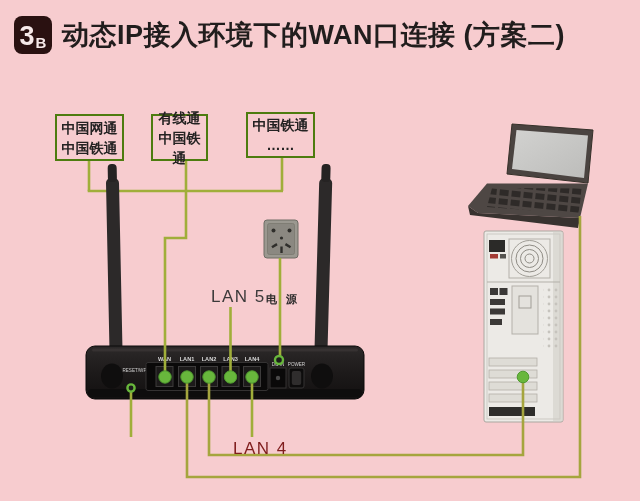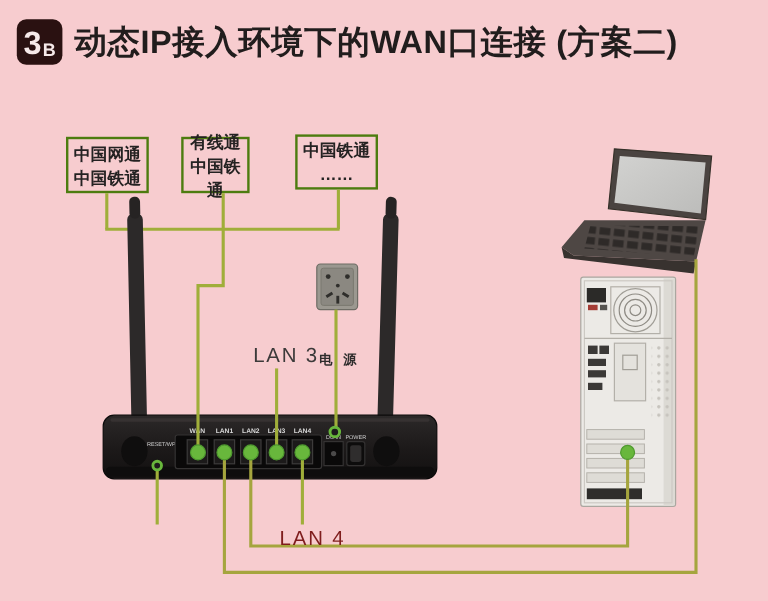--- a/index.html
+++ b/index.html
@@ -214,17 +214,17 @@
       <circle cx="187" cy="377" r="6.2"></circle>
       <circle cx="209" cy="377" r="6.2"></circle>
       <circle cx="230.5" cy="377" r="6.2"></circle>
       <circle cx="252" cy="377" r="6.2"></circle>
       <circle cx="523" cy="377" r="5.8"></circle>
       <circle cx="279" cy="360" r="4" fill="#1d1c1c" stroke="#68b73c" stroke-width="2.4"></circle>
       <circle cx="131" cy="388" r="3.6" fill="#1d1c1c" stroke="#68b73c" stroke-width="2.4"></circle>
     </g>
   </svg>
 
-  <div class="lbl lbl-lan3">LAN 3</div>
+  <div class="lbl lbl-lan3">LAN 5</div>
   <div class="lbl lbl-power">电源</div>
   <div class="lbl lbl-lan4">LAN 4</div>
 
 </div>
 
 </body></html>

